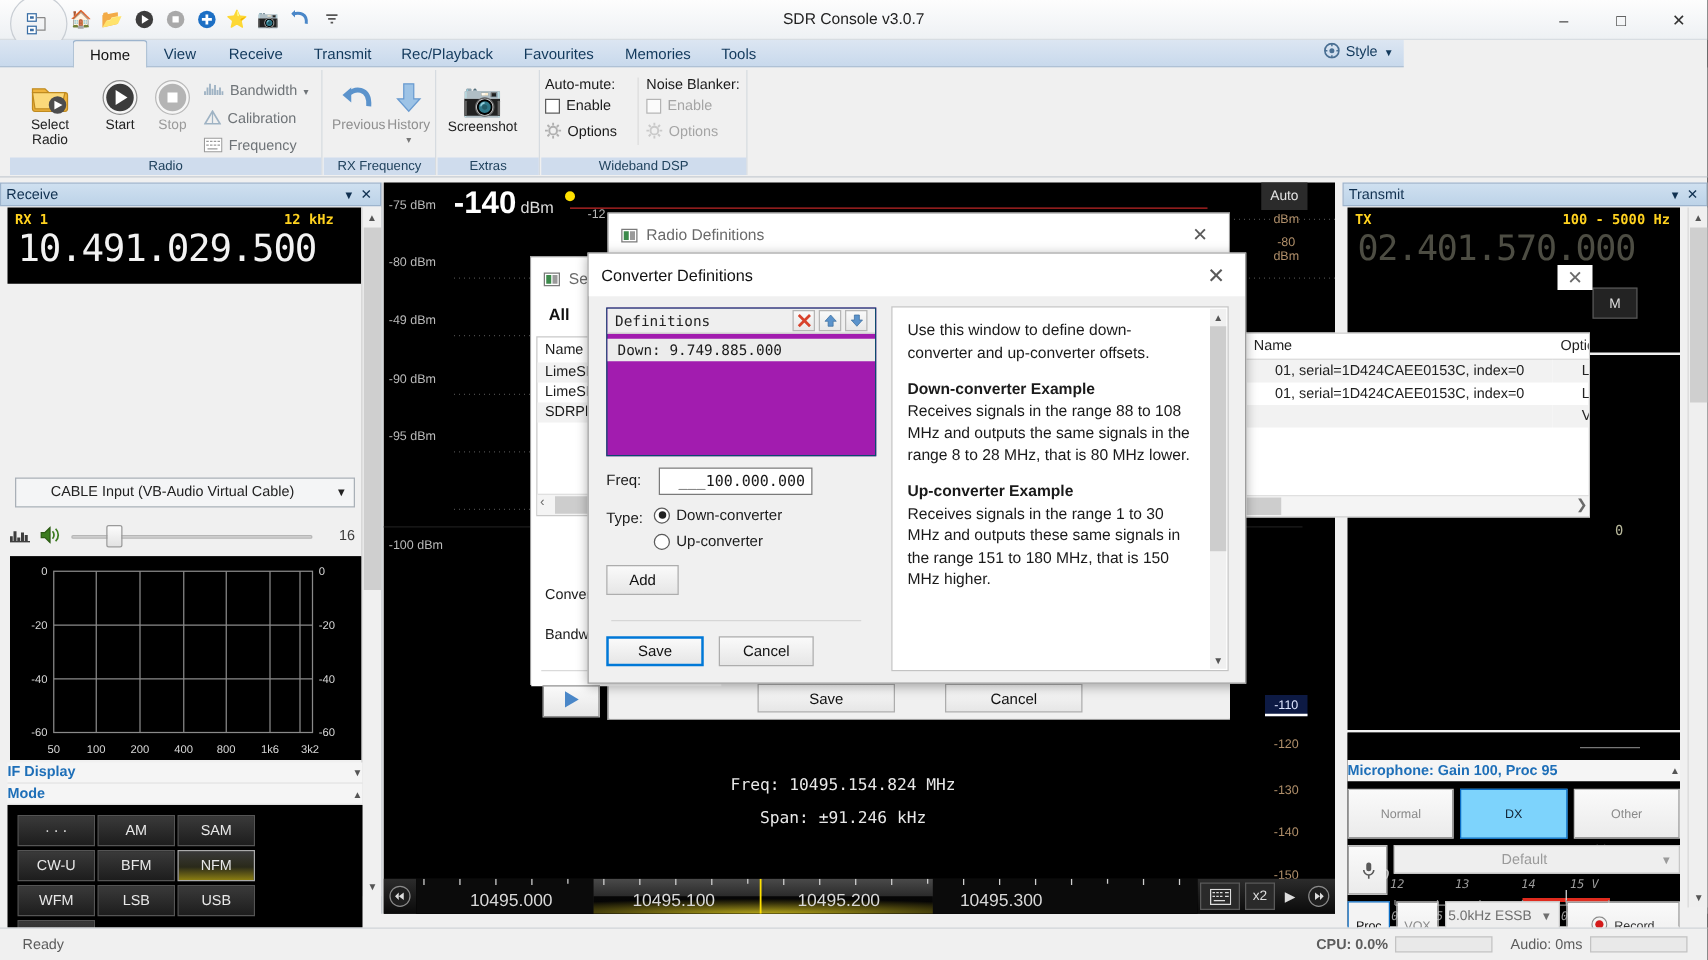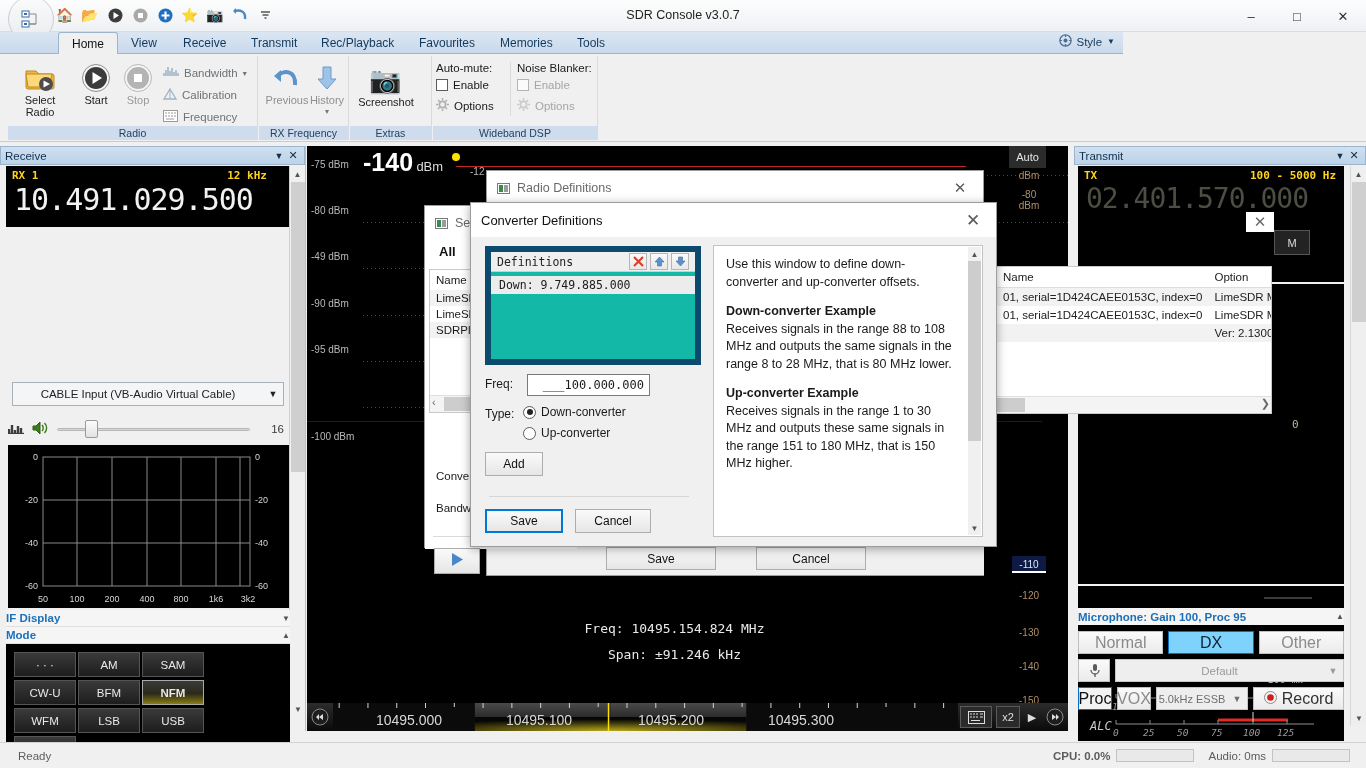--- a/index.html
+++ b/index.html
@@ -82,21 +82,21 @@
   .ifgraph { position:absolute; left:8px; top:299px; width:281px; height:163px; background:#000; }
   .sect-head { position:absolute; left:6px; width:284px; height:17px; background:#f5f5f5;
     border-bottom:1px solid #dfdfdf; display:flex; align-items:center;
     font-size:11.5px; font-weight:bold; color:#1e6fb8; }
   .sect-head .tri { margin-left:auto; font-size:8px; color:#555; }
   .btnpad { position:absolute; left:6px; background:#000; }
   .sbtn { position:absolute; width:62px; height:25px;
     background:linear-gradient(#3a3a3a,#1d1d1d); border:1px solid #555;
     color:#e8e8e8; font-size:11.5px; display:flex; align-items:center; justify-content:center;
     cursor:pointer; }
-  .sbtn.on { border-color:#aaa; font-weight:bold;
+  .sbtn.on { border-color:#aaa; font-weight:normal;
     background:linear-gradient(#3a3a3a 0%, #2a2a1a 55%, #8a7d12 100%); }
 
   
   #spectrum { position:absolute; left:307px; top:146px; width:761px; height:585px; background:#000; }
   .dbm { position:absolute; left:4px; font-family:"Liberation Sans", sans-serif;
     font-size:10px; color:#b9b9b9; }
   .dotline { position:absolute; left:56px; right:0; height:1px;
     background:repeating-linear-gradient(to right,#4a4a4a 0 1px,transparent 1px 4px); }
   .sigbox { position:absolute; left:56px; top:2px; width:250px; height:30px; background:#000; }
   .sigval { font-family:"Liberation Sans", sans-serif; font-size:25px; font-weight:bold; color:#fff; }
@@ -125,22 +125,22 @@
     font-size:11px; font-weight:bold; color:#ffd21f; }
   .txlcd .tfreq { position:absolute; left:8px; top:16px; font-family:"DejaVu Sans Mono", monospace;
     font-size:28px; color:#4d4d43; letter-spacing:-1px; }
   .modebtn { position:absolute; width:40px; height:25px; border:1px solid #555; background:#232323;
     color:#ddd; font-size:11px; display:flex; align-items:center; justify-content:center; cursor:pointer; }
   .meterpane { position:absolute; left:4px; top:440px; width:266px; height:155px; background:#000; }
   .micpanel { position:absolute; left:1078px; top:608px; width:258px; }
   .mhead { height:17px; font-size:11.5px; font-weight:bold; color:#1e6fb8;
     display:flex; align-items:center; background:#f5f5f5; }
   .gbtn { border:1px solid #bfbfbf; background:linear-gradient(#fafafa,#ebebeb);
-    font-size:16px; color:#8a8a8a; display:flex; align-items:center; justify-content:center;
-    cursor:pointer; height:23px; }
+    font-size:10px; color:#8a8a8a; display:flex; align-items:center; justify-content:center;
+    cursor:pointer; height:40px; }
   .gbtn.sel { border:1px solid #0a6cc4; background:#7dd3fc; color:#123; }
   .gbtn.act { border:1px solid #0a6cc4; background:#f3f3f3; color:#111; }
 
   
   .statusbar { position:absolute; left:0; bottom:0; width:1366px; height:26px;
     background:#f0f0f0; border-top:1px solid #d0d4d8; display:flex; align-items:center;
     font-size:11.5px; color:#5c5c5c; }
   .sbox { width:78px; height:13px; border:1px solid #c3c3c3; background:#e9e9e9; margin-left:6px; }
 
   
@@ -148,21 +148,21 @@
     box-shadow:0 2px 9px rgba(0,0,0,.35); }
   .dlg .cap { height:34px; background:#fff; display:flex; align-items:center; padding:0 10px;
     font-size:12.5px; }
   .dlg .cap .x { margin-left:auto; font-size:15px; color:#5a5a5a; cursor:pointer;
     width:26px; text-align:center; }
   .miniicon { width:13px; height:11px; border:1px solid #7a7a7a; background:#fff;
     display:inline-flex; align-items:center; margin-right:7px; }
   .miniicon i { width:4px; height:7px; background:#3c8a4b; margin-left:1px; display:block; }
   .miniicon i.b { background:#9a9a9a; margin-left:1px; }
 
-  .grpbox { border:6px solid #0c4a6e; background:#14b8a6; }
+  .grpbox { border:1px solid #0c4a6e; background:#a21caf; }
   .grphdr { height:20px; background:#efefef; border-bottom:1px solid #cfcfcf;
     display:flex; align-items:center; padding:0 6px;
     font-family:"DejaVu Sans Mono", monospace; font-size:11.5px; color:#222; }
   .tinybtn { width:18px; height:17px; border:1px solid #b6b6b6;
     background:linear-gradient(#fafafa,#e8e8e8); display:flex; align-items:center;
     justify-content:center; margin-left:3px; cursor:pointer; font-size:11px; }
   .dlgbtn { border:1px solid #adadad; background:linear-gradient(#fafafa,#e6e6e6);
     font-size:12px; color:#111; display:flex; align-items:center; justify-content:center;
     cursor:pointer; }
   .dlgbtn.primary { border:2px solid #0078d7; }
@@ -174,21 +174,21 @@
   .helptext b { display:block; margin-top:12px; }
   .vscroll { position:absolute; right:1px; top:1px; bottom:1px; width:13px; background:#f0f0f0; }
   .vscroll .thumb { position:absolute; left:0; width:13px; background:#cdcdcd; }
   .vscroll .up,.vscroll .dn { position:absolute; left:0; width:13px; height:14px;
     display:flex; align-items:center; justify-content:center; font-size:8px; color:#555; }
   .vscroll .up { top:0; } .vscroll .dn { bottom:0; }
 
   table.dtab { border-collapse:collapse; width:100%; font-size:11.5px; }
   table.dtab th { background:#fff; border-bottom:1px solid #ddd; text-align:left;
     font-weight:normal; padding:4px 6px; color:#222; }
-  table.dtab td { padding:3px 6px; color:#222; white-space:nowrap; }
+  table.dtab td { padding:3px 23px; color:#222; white-space:nowrap; }
   tr.alt td { background:#f2f2f2; }
 </style>
 </head>
 <body>
 
 <div id="app">
 
   <div class="titlebar">
     <div class="appbtn">
       <svg width="22" height="20" viewBox="0 0 22 20">

